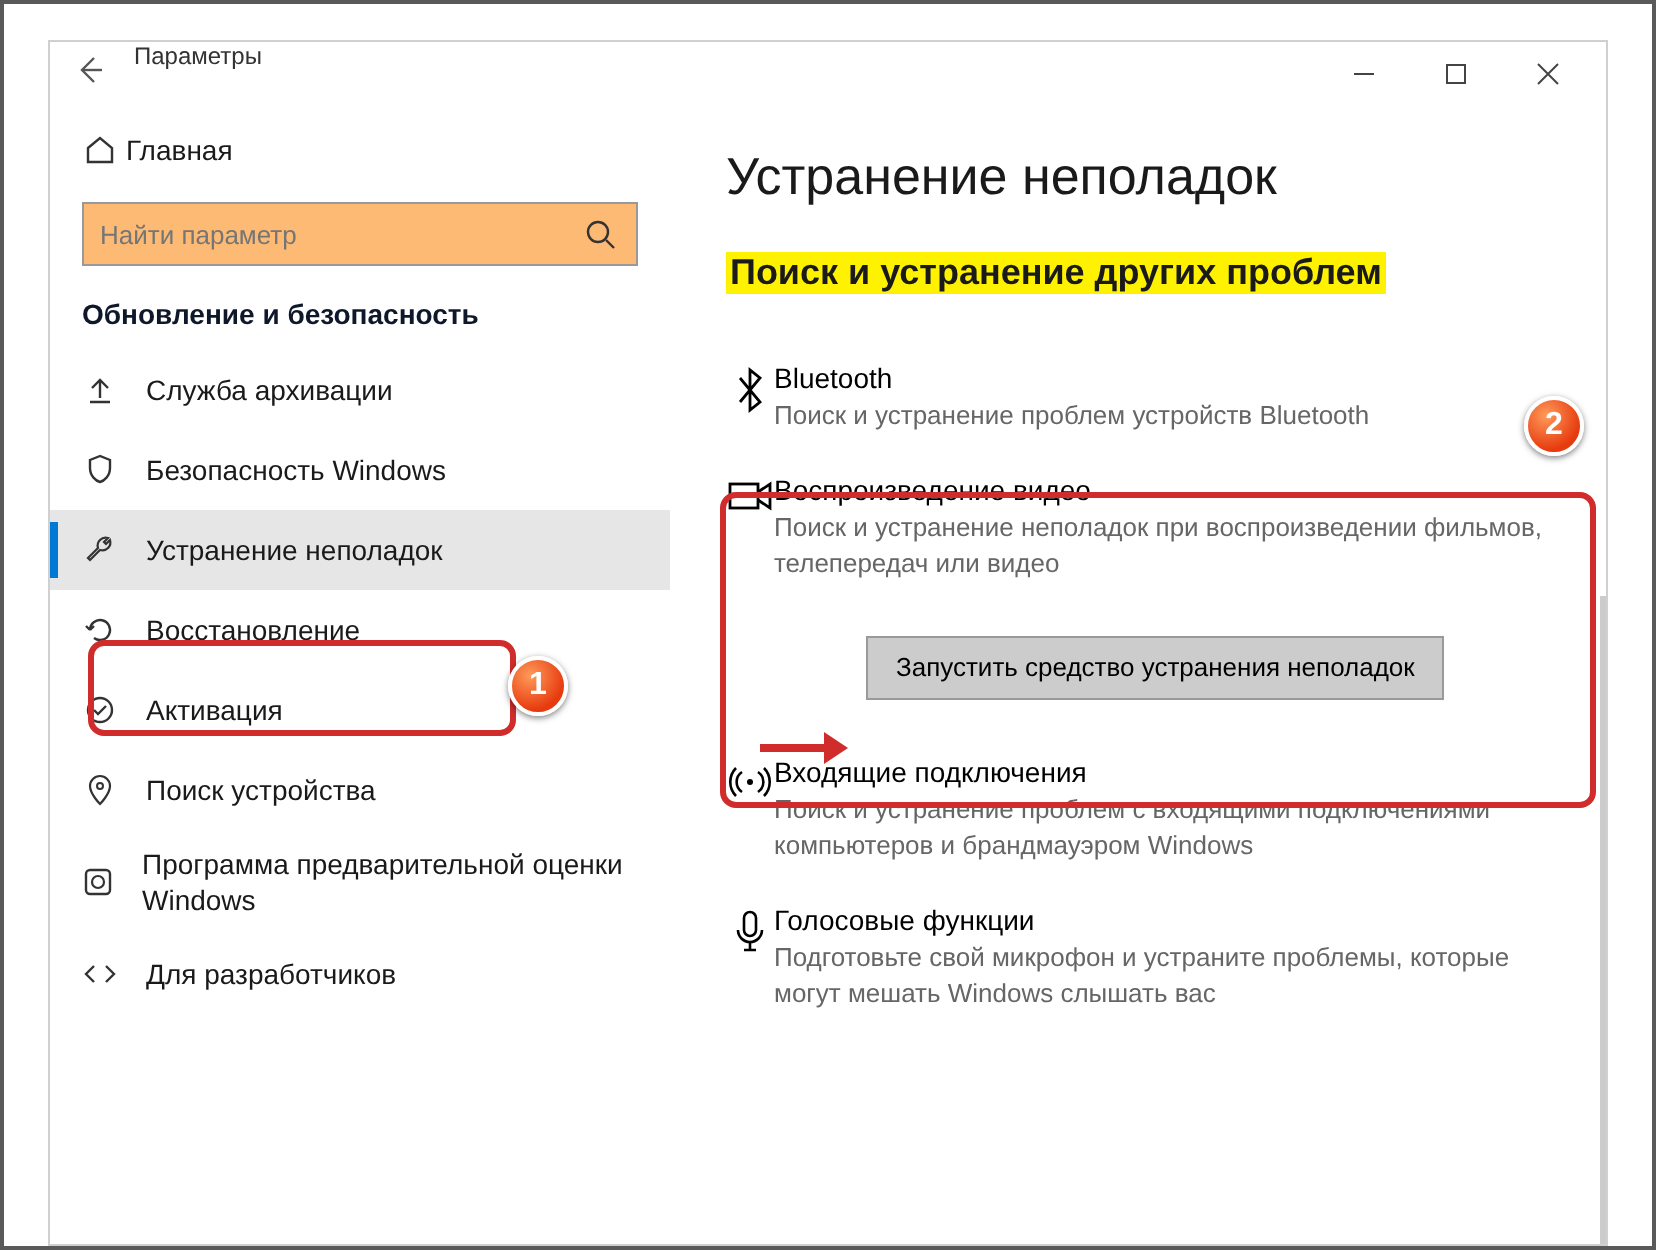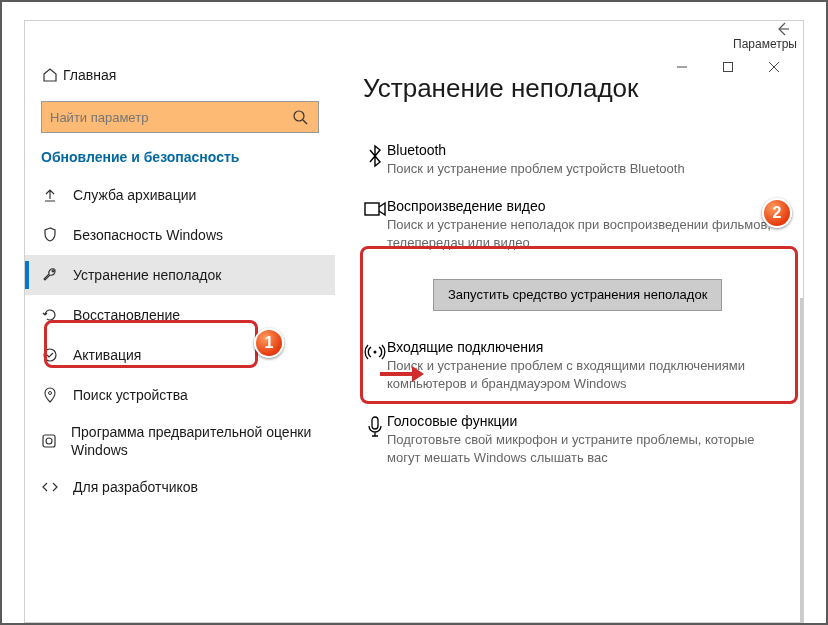--- a/index.html
+++ b/index.html
@@ -1,33 +1,33 @@
 <!DOCTYPE html>
 <html><head>
 <meta charset="utf-8">
 <style>
   * { box-sizing: border-box; margin: 0; padding: 0; }
   body { background: #fff; font-family: "Segoe UI", Tahoma, sans-serif; font-size: 13px; color: #1a1a1a; }
   .frame { width: 828px; height: 625px; border: 2px solid #5a5a5a; position: relative; overflow: hidden; background: #fff; }
   .window { position: absolute; left: 22px; top: 18px; right: 22px; bottom: 0; background: #fff; border: 1px solid #d0d0d0; display: flex; flex-direction: column; overflow: hidden; }
-  .titlebar { height: 32px; display: flex; align-items: flex-end; padding: 0 6px; flex-direction: column; }
+  .titlebar { height: 32px; display: flex; align-items: flex-start; padding: 0 6px; }
   .back-btn { width: 28px; height: 28px; display: flex; align-items: center; justify-content: center; color: #555; }
   .title-txt { margin-left: 8px; font-size: 12px; color: #333; }
   .win-controls { margin-left: auto; display: flex; }
   .win-btn { width: 46px; height: 32px; display: flex; align-items: center; justify-content: center; color: #444; }
   .body { flex: 1; display: flex; overflow: hidden; }
   .sidebar { width: 310px; padding: 4px 0 0 0; overflow: hidden; }
   .home-row { display: flex; align-items: center; height: 36px; padding: 0 16px; gap: 4px; }
   .home-row .icon-slot { width: 18px; display: flex; justify-content: center; color: #333; }
   .home-row .label { font-size: 14px; }
   .search-wrap { padding: 8px 16px 16px 16px; }
   .search-box { height: 32px; border: 1px solid #999; display: flex; align-items: center; padding: 0 8px; background: #fdba74; }
   .search-box input { flex: 1; border: none; outline: none; font-size: 13px; color: #666; background: transparent; }
   .search-box .icon-slot { width: 18px; color: #333; }
-  .section-hdr { padding: 0 16px 10px 16px; font-size: 14px; font-weight: 600; color: #0369a1; }
+  .section-hdr { padding: 0 16px 10px 16px; font-size: 14px; font-weight: 600; color: #0f172a; }
   .nav-list {}
   .nav-item { display: flex; align-items: center; height: 40px; padding: 0 16px; gap: 14px; position: relative; }
   .nav-item .icon-slot { width: 18px; display: flex; justify-content: center; color: #333; }
   .nav-item .label { font-size: 14px; }
   .nav-item.selected::before { content:""; position:absolute; left:0; top:6px; bottom:6px; width:4px; background:#0078d4; }
   .nav-item.selected { background: #e6e6e6; }
   .callout-box1 { position: absolute; border: 3px solid #d12c2c; border-radius: 8px; pointer-events: none; }
   .content { flex: 1; padding: 20px 8px 0 28px; overflow: hidden; position: relative; }
   .page-title { font-size: 26px; font-weight: 400; margin-bottom: 22px; }
   .sub-title { font-size: 18px; font-weight: 600; display: inline-block; background: #fff200; padding: 0 2px; margin-bottom: 18px; }
@@ -166,20 +166,21 @@
                 </svg>
               </span>
             <span class="label">Для разработчиков</span>
           </div>
         </div>
       </div>
 
       <div class="content">
         <div class="scroll-hint"></div>
         <div class="page-title">Устранение неполадок</div>
+        <div><span class="sub-title">Поиск и устранение других проблем</span></div>
 
         <div style="height:10px"></div>
 
         <div class="item">
           <div class="iicon">
               <svg width="20" height="24" viewBox="0 0 20 24">
                 <path d="M5 6l10 12-5 4V2l5 4L5 18" fill="none" stroke="currentColor" stroke-width="1.4"></path>
               </svg>
             </div>
           <div class="itext">

